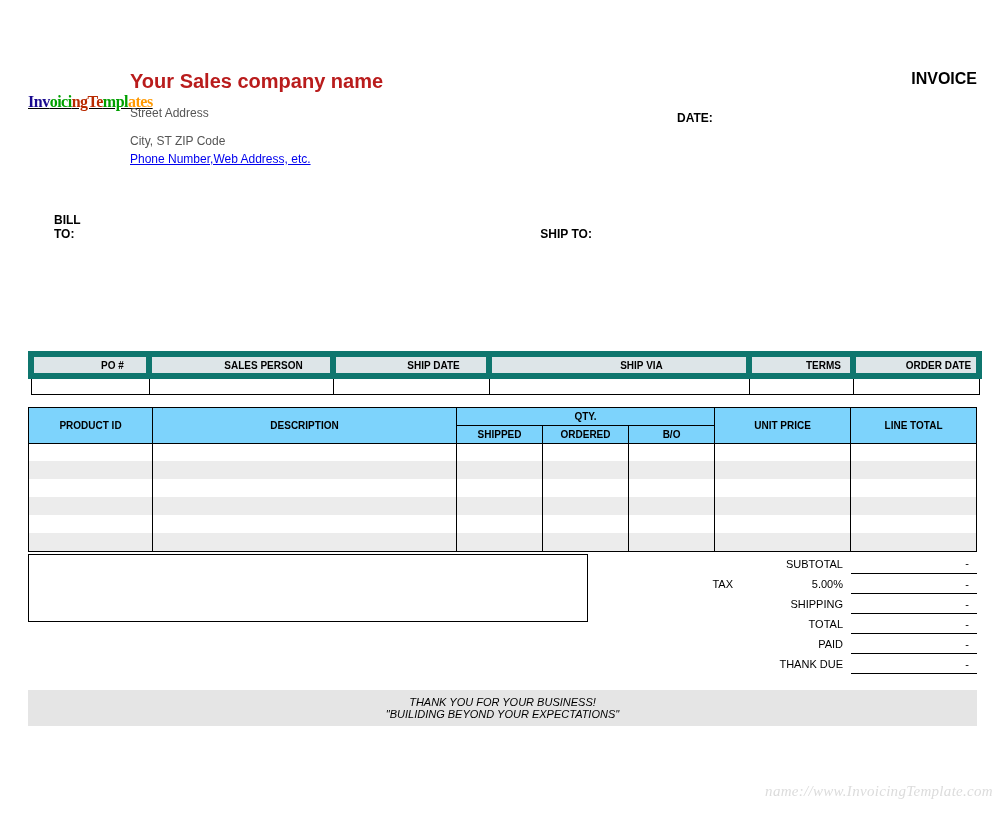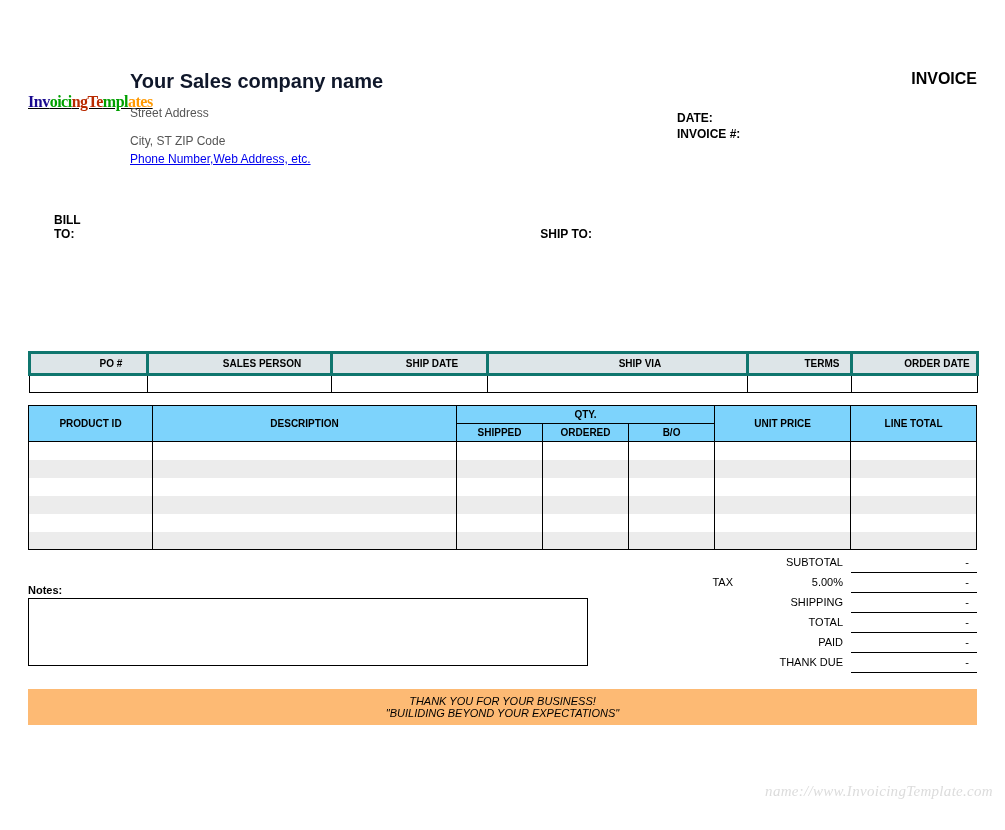--- a/index.html
+++ b/index.html
@@ -31,21 +31,21 @@
   }
   .logo-invoicing .g1{color:#1a0a8f;}
   .logo-invoicing .g2{color:#00a000;}
   .logo-invoicing .g3{color:#b92a00;}
   .logo-invoicing .g4{color:#ff9900;}
   .company-col { flex:1; }
   .company-name {
     font-family: "Arial Black", Arial, sans-serif;
     font-weight: 900;
     font-size: 20px;
-    color:#0f172a;
+    color:#b91c1c;
     margin-bottom: 6px;
   }
   .addr { font-size:12px; color:#555; line-height:16px; margin-top:12px;}
   .phone-link { color:#0000ee; text-decoration: underline; font-size:12px; }
   .invoice-title-col {
     text-align:right;
     width: 300px;
   }
   .invoice-title {
     font-family: "Arial Black", Arial, sans-serif;
@@ -75,21 +75,21 @@
     margin-top:110px;
     table-layout:fixed;
     border:1px solid #000;
   }
   .header-table th {
     background:#dde5e8;
     font-size:10px;
     font-weight:700;
     text-align:center;
     height:22px;
-    border:3px solid #0f766e;
+    border:6px solid #0f766e;
     padding-left:45px;
   }
   .header-table td {
     height:18px;
     border:1px solid #000;
   }
   .items-table {
     margin-top:12px;
     table-layout:fixed;
     border:1px solid #000;
@@ -131,21 +131,21 @@
   .totals-table td.label { width:110px; text-align:right; font-weight:400; }
   .totals-table td.val {
     width:126px;
     border-bottom:1px solid #000;
     text-align:right;
   }
   .totals-table td.slim { width:120px; text-align:right; }
   
   .thankyou {
     margin-top:16px;
-    background:#fdba74;
+    background:#e5e5e5;
     text-align:center;
     padding:6px 0;
     font-size:11px;
     font-style:italic;
   }
   .watermark {
     position:absolute;
     right:12px;
     bottom:30px;
     font-family:"Times New Roman", serif;
@@ -169,21 +169,20 @@
     <div class="company-col">
       <div class="company-name">Your Sales company name</div>
       <div class="addr">Street Address</div>
       <div class="addr">City, ST  ZIP Code</div>
       <a href="#" class="phone-link">Phone Number,Web Address, etc.</a>
     </div>
     <div class="invoice-title-col">
       <div class="invoice-title">INVOICE</div>
       <div class="date-block">
         <div>DATE:</div>
-        <div>INVOICE #:</div>
       </div>
     </div>
   </div>
 
   <div class="billship">
     <span class="bill">BILL TO:</span>
     <span class="ship">SHIP TO:</span>
   </div>
 
   <table class="header-table">
@@ -294,21 +293,20 @@
           <td></td>
           <td></td>
           <td></td>
           <td></td>
         </tr>
       </tbody>
   </table>
 
   <div class="lower">
     <div class="notes-col">
-      <div class="notes-label">Notes:</div>
       <div class="notes-box"></div>
     </div>
     <div class="totals-col">
       <table class="totals-table">
         <tbody id="totals-body">
             <tr>
               <td class="slim"></td>
               <td class="label">SUBTOTAL</td>
               <td class="val">-</td>
             </tr>

